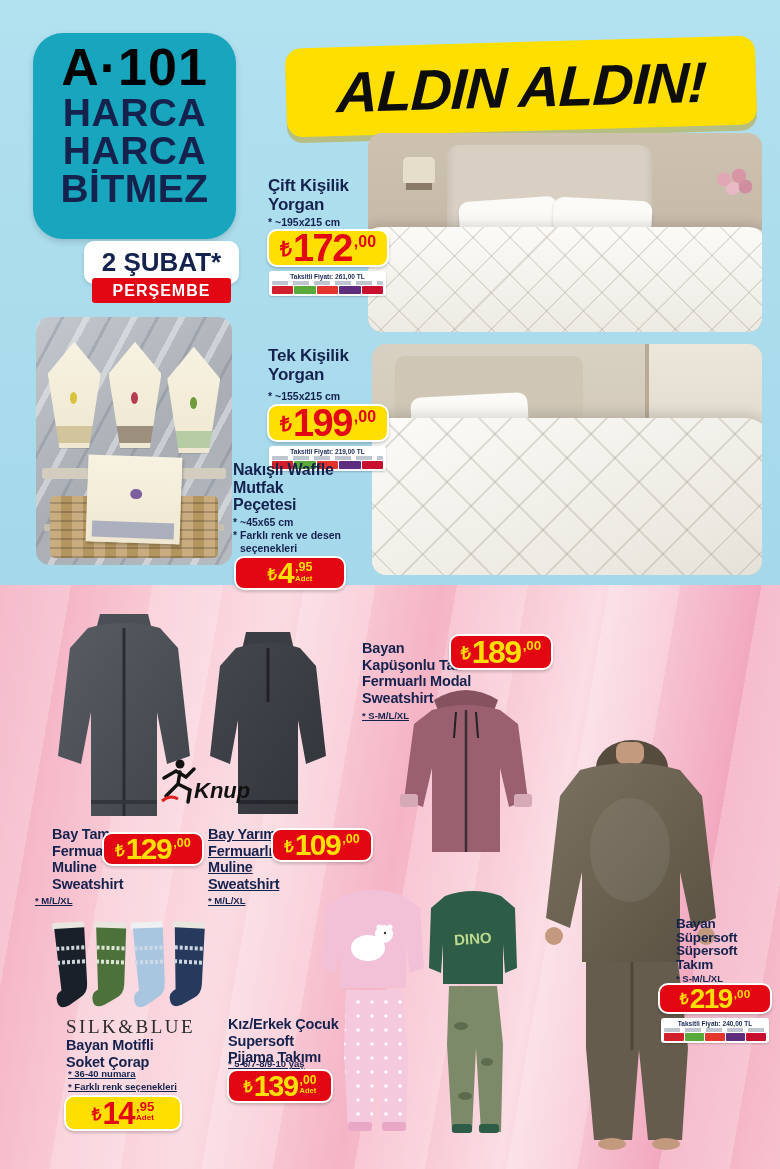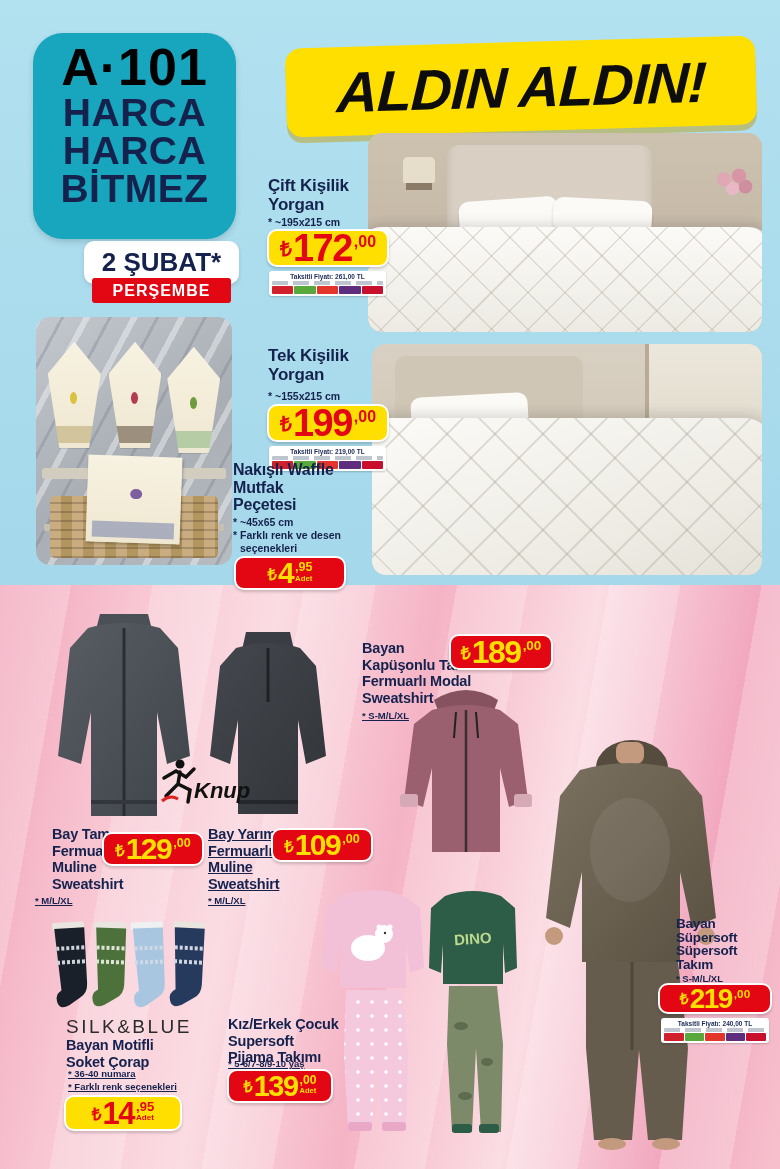--- a/index.html
+++ b/index.html
@@ -176,21 +176,21 @@
   .p5-titles { left:208px; top:826px;text-decoration:underline; } .p5-spec { left:208px; top:895px; }
   .p5-tag { left:271px; top:828px; width:102px; height:34px; }
 
   .p6-titles { left:362px; top:640px; } .p6-spec { left:362px; top:710px; }
   .p6-tag { left:449px; top:634px; width:104px; height:36px; }
 
   .p7-titles { left:676px; top:917px; } .p7-spec { left:676px; top:973px; }
   .p7-tag { left:658px; top:983px; width:114px; height:31px; }
   .p7-inst { left:661px; top:1018px; width:108px; }
 
-  .p8-brand { left:66px; top:1016px; font-family:Liberation Sans, sans-serif;
+  .p8-brand { left:66px; top:1016px; font-family:Liberation Serif, serif;
     font-size:19px; letter-spacing:2.5px; color:#2b2b2b; font-weight:500; }
   .p8-titles { left:66px; top:1037px; }
   .p8-spec1 { left:68px; top:1068px; } .p8-spec2 { left:68px; top:1081px; }
   .p8-tag { left:64px; top:1095px; width:118px; height:36px; }
 
   .p9-titles { left:228px; top:1016px; } .p9-spec { left:228px; top:1058px; }
   .p9-tag { left:227px; top:1069px; width:106px; height:34px; }
 </style>
 </head>
 <body>

